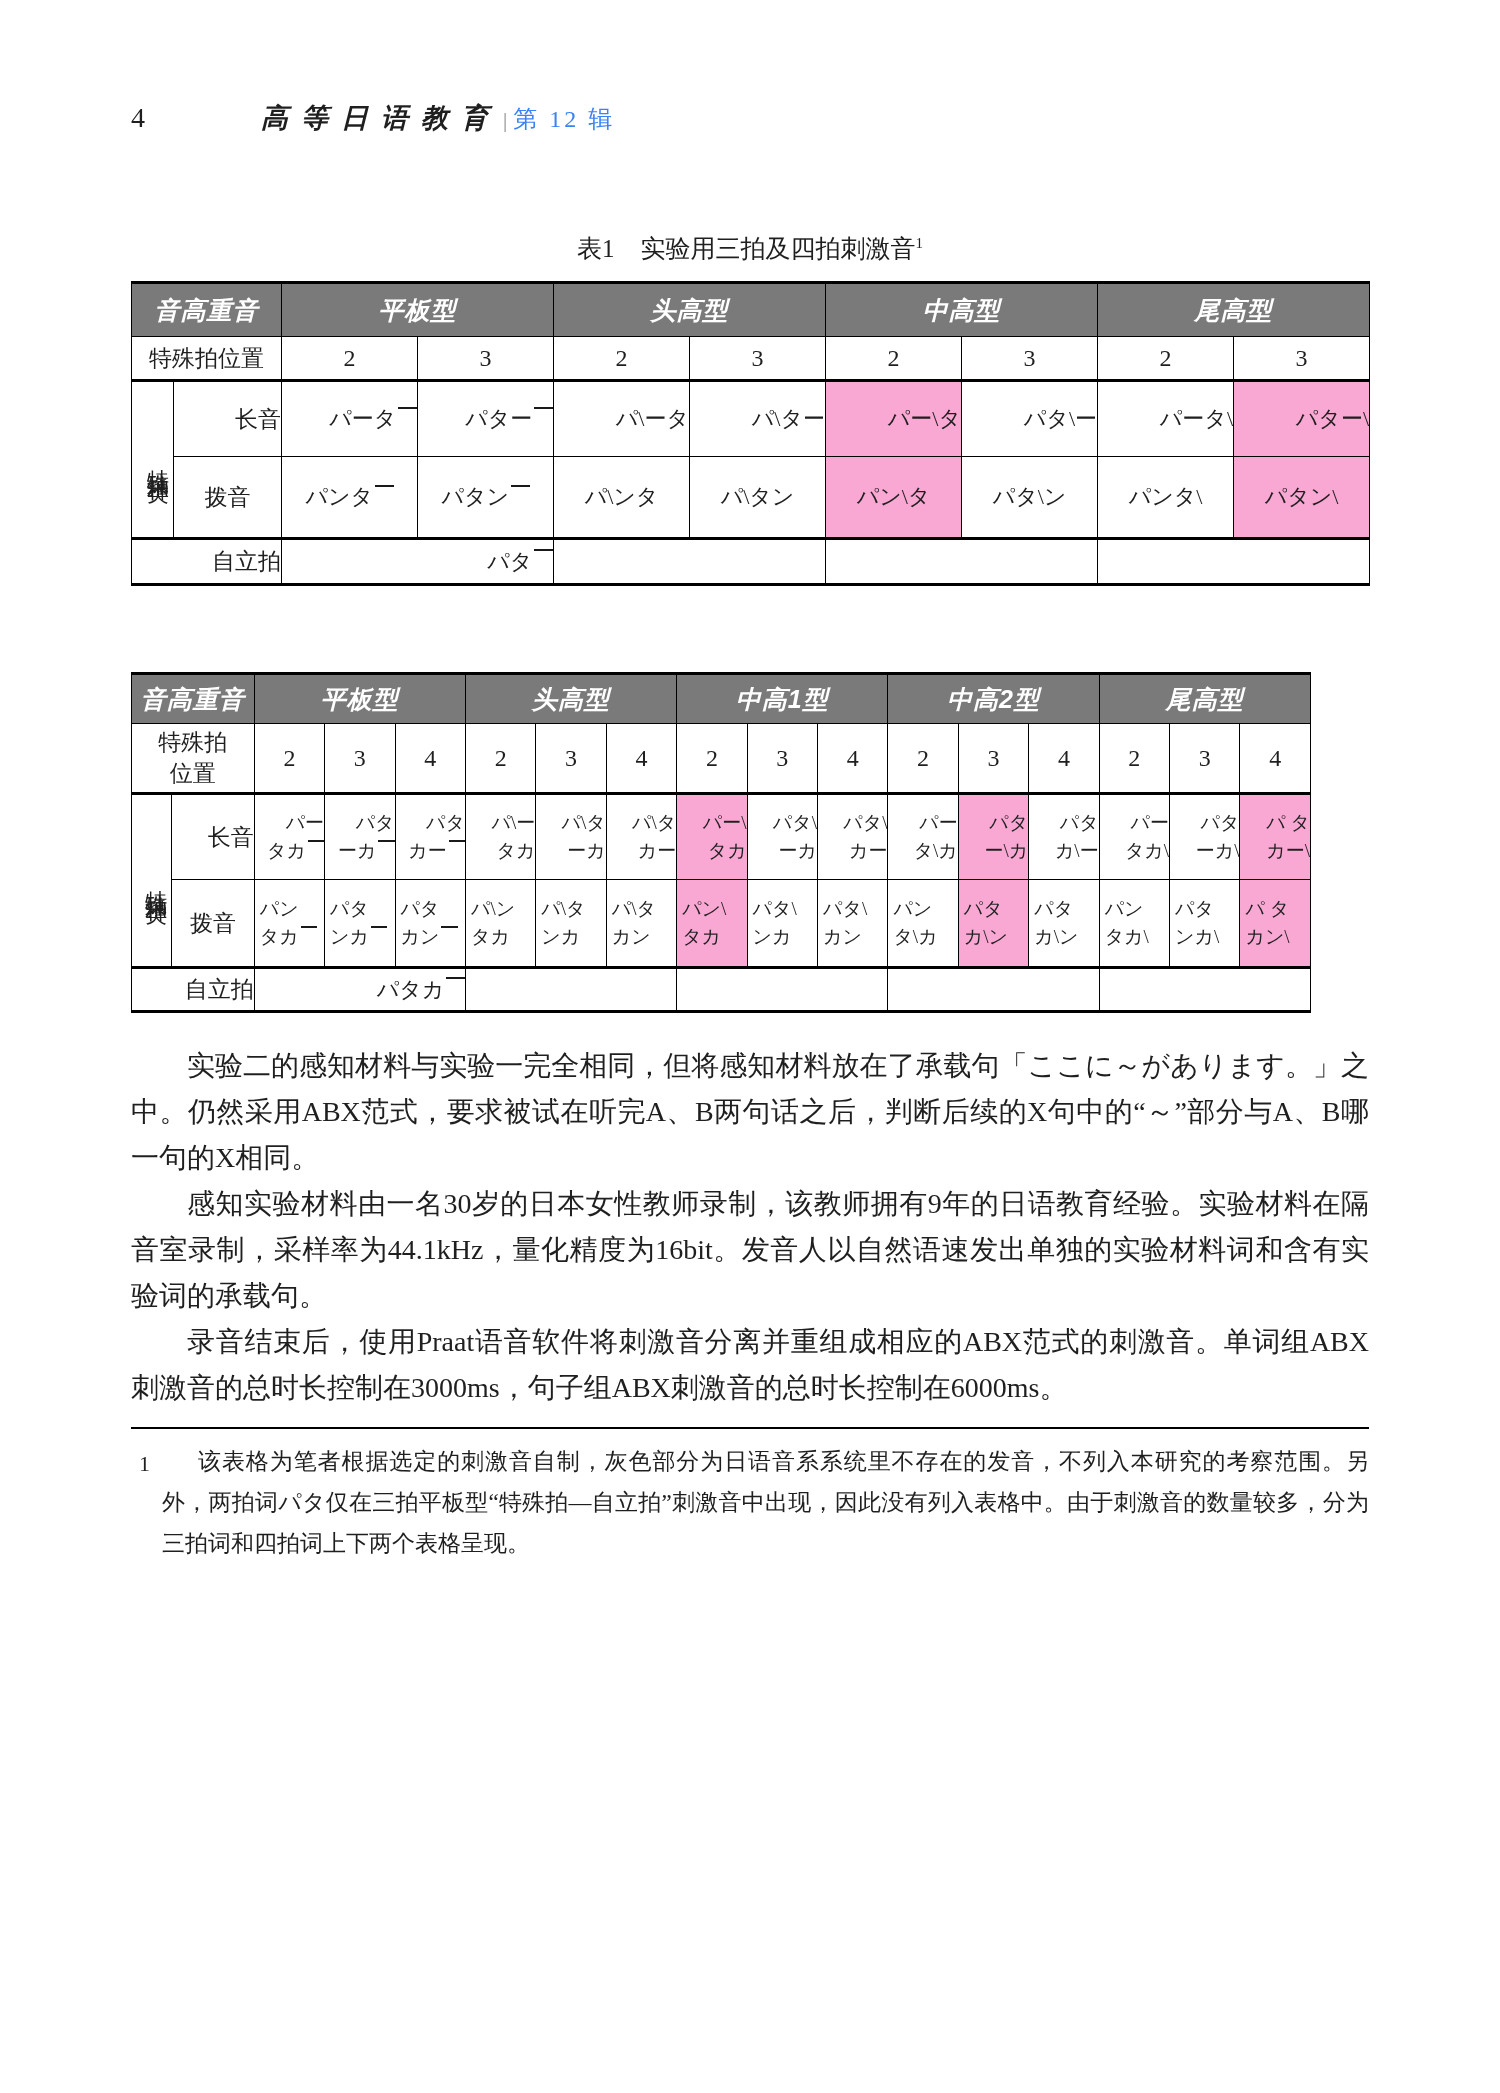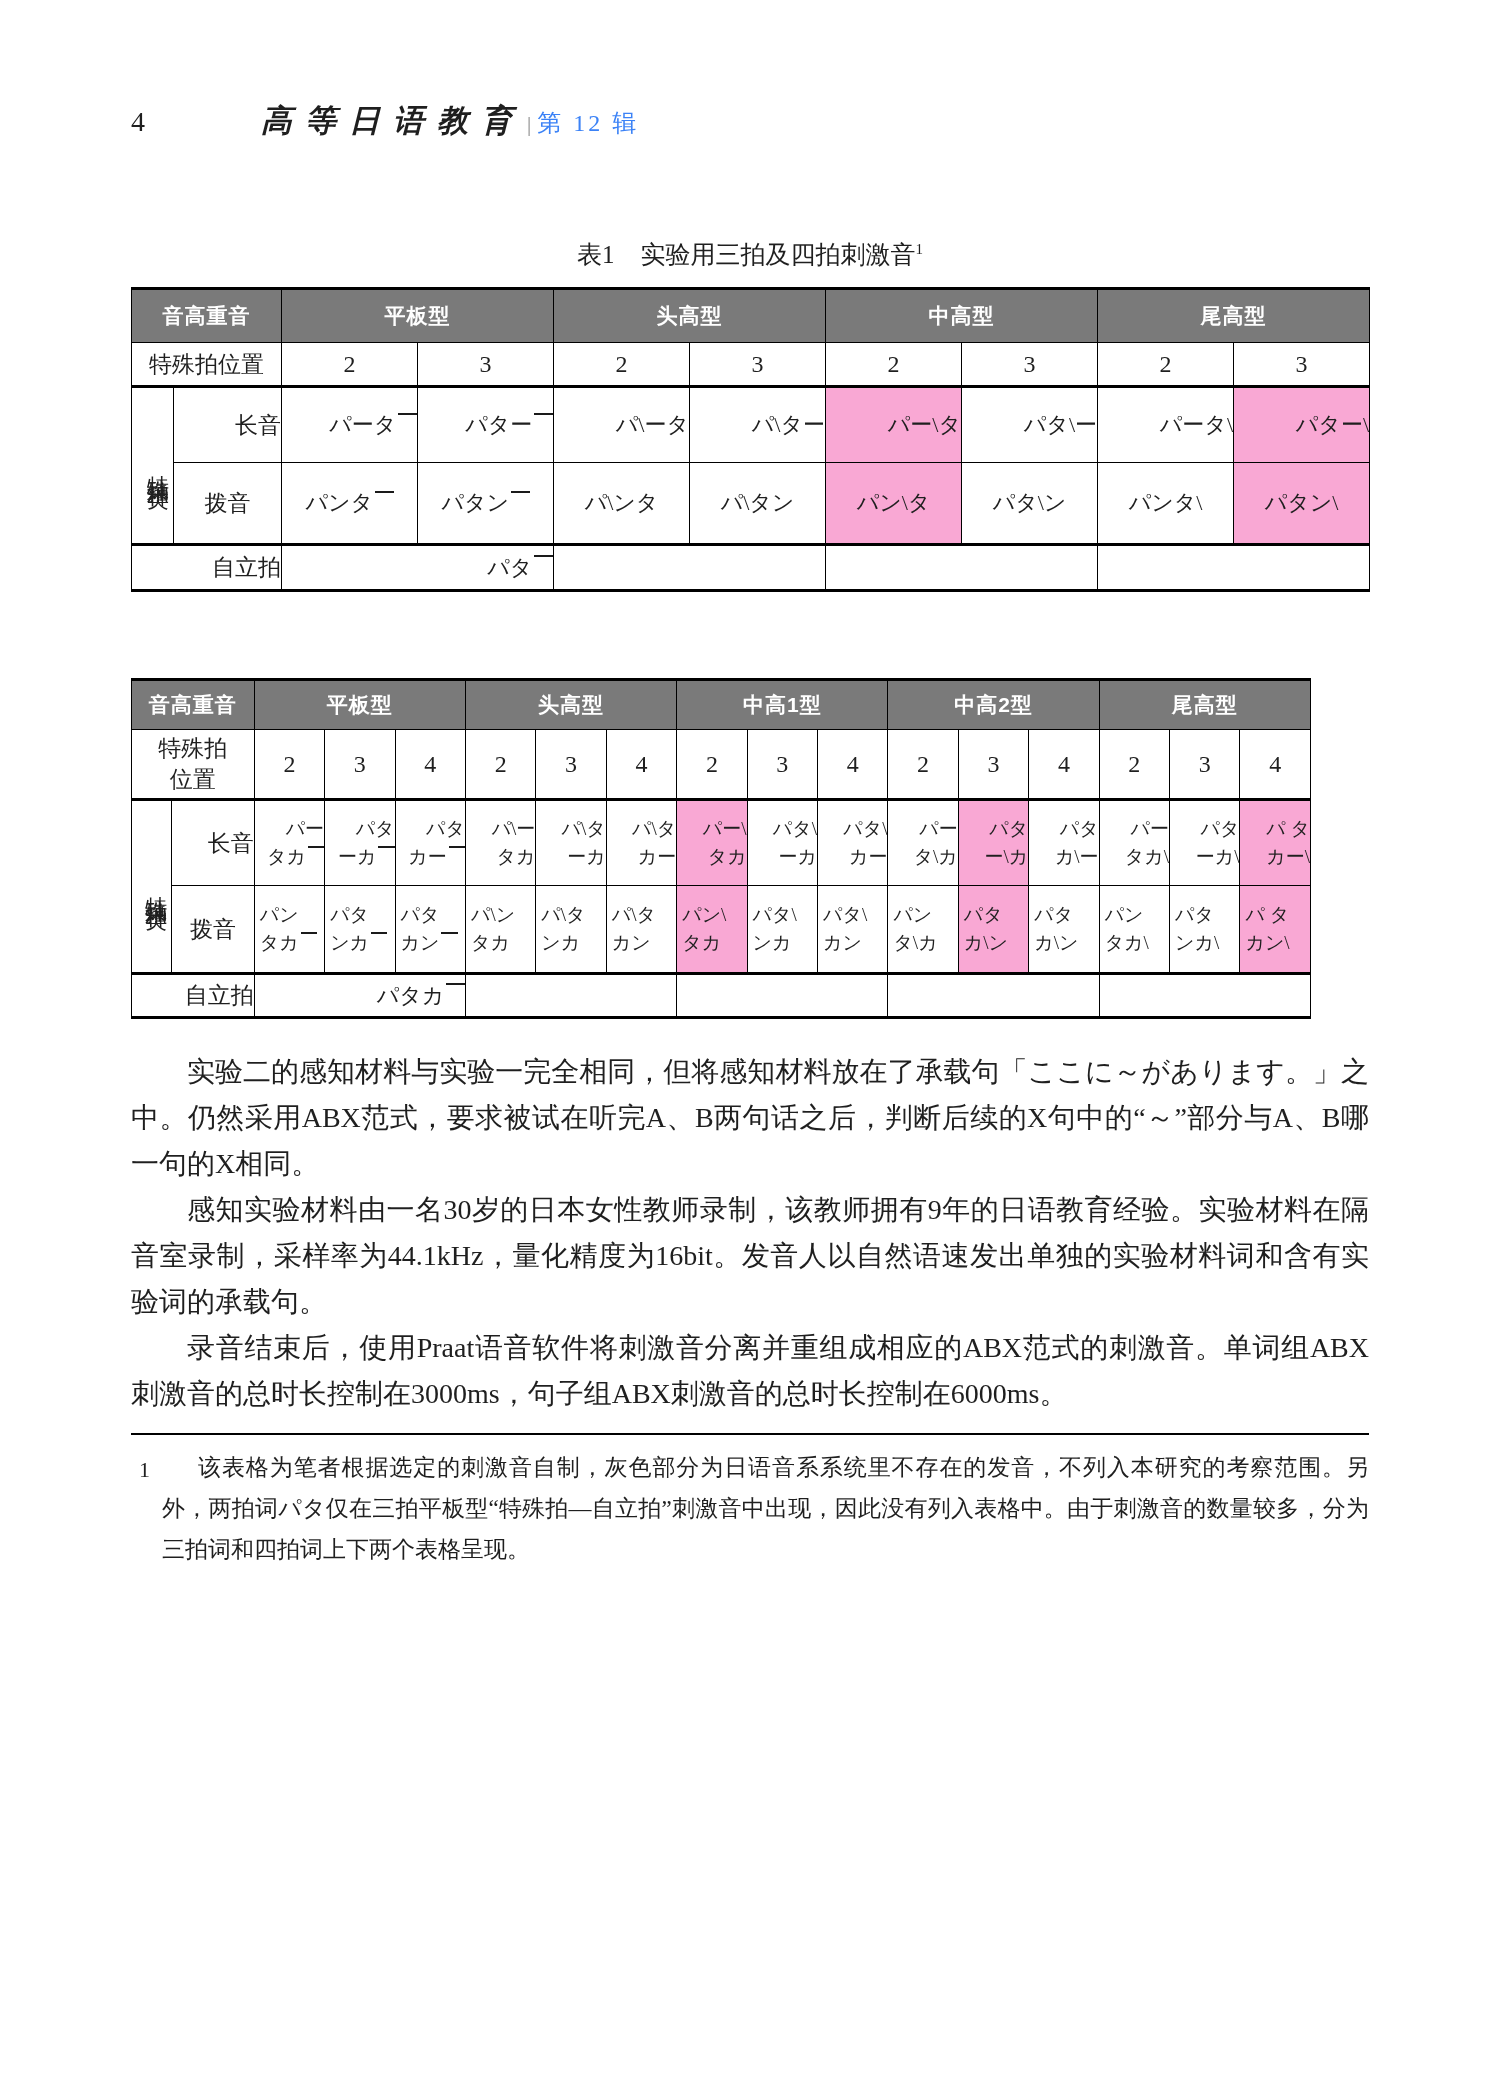--- a/index.html
+++ b/index.html
@@ -6,38 +6,38 @@
   .page {
     position:relative; width:1500px; height:2093px; margin:0 auto;
     background:#ffffff; overflow:hidden;
     font-family:"Liberation Serif","DejaVu Serif",serif; color:#1f1f1f;
   }
   .content { margin:0 131px; width:1238px; }
 
   
   .runhead { display:flex; align-items:baseline; padding-top:100px; }
   .pagenum { font-size:28px; }
-  .jtitle  { margin-left:116px; font-size:31px; font-weight:bold; font-style:italic;
+  .jtitle  { margin-left:116px; font-size:27px; font-weight:bold; font-style:italic;
              letter-spacing:13px; font-family:"DejaVu Serif","Liberation Serif",serif; }
   .hsep    { color:#8a8a8a; margin:0 6px 0 2px; font-size:21px; }
   .hissue  { font-size:24px; letter-spacing:3px; color:#3b82f6; }
 
   
   .tcaption { margin-top:96px; text-align:center; font-size:25px; }
   .tcaption sup { font-size:15px; }
   .cap-gap { display:inline-block; width:26px; }
 
   
   table { border-collapse:collapse; table-layout:fixed;
           border-top:3px solid #000; border-bottom:3px solid #000; }
   td { border:1px solid #000; text-align:center; vertical-align:middle; padding:0;
        overflow:hidden; }
   tr.thick td { border-top:3px solid #000;text-align:right; }
-  .hdr { background:#7a7a7a; color:#ffffff; font-weight:bold; font-size:21px;
-         font-family:"Liberation Sans","DejaVu Sans",sans-serif; letter-spacing:1px; }
+  .hdr { background:#7a7a7a; color:#ffffff; font-weight:bold; font-size:25px;
+         font-family:"Liberation Sans","DejaVu Sans",sans-serif; letter-spacing:1px;font-style:italic; }
   .lab  { font-size:23px; }
   .num  { font-size:24px; }
   .g    { background:#f9a8d4; }
   .kat  { font-size:22px; }
   .kat2 { font-size:19px; text-align:left; padding:3px 0 3px 5px; line-height:1.5; }
   .vlab { font-size:22px; }
   .vlab span { writing-mode:vertical-rl; text-orientation:upright; letter-spacing:3px;
                display:inline-block; }
   .ovl { display:inline-block; width:0.85em; height:0; border-top:2px solid #1a1a1a;
          vertical-align:0.78em; margin-left:2px; }

